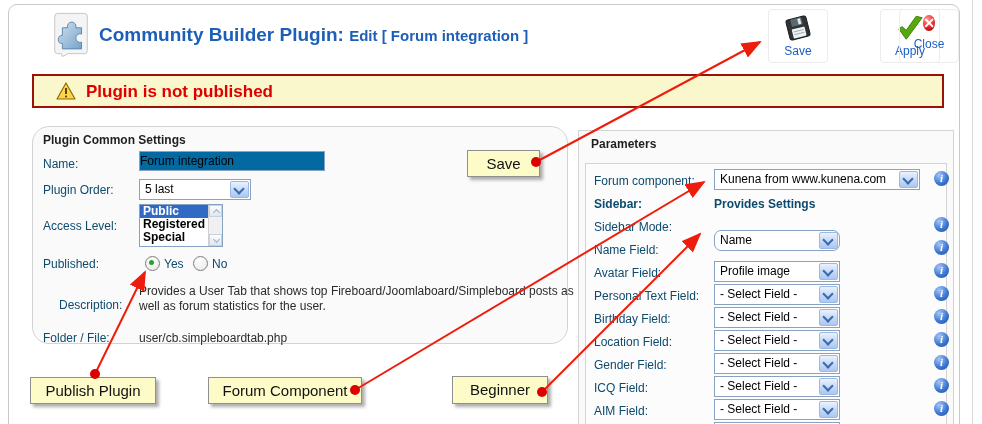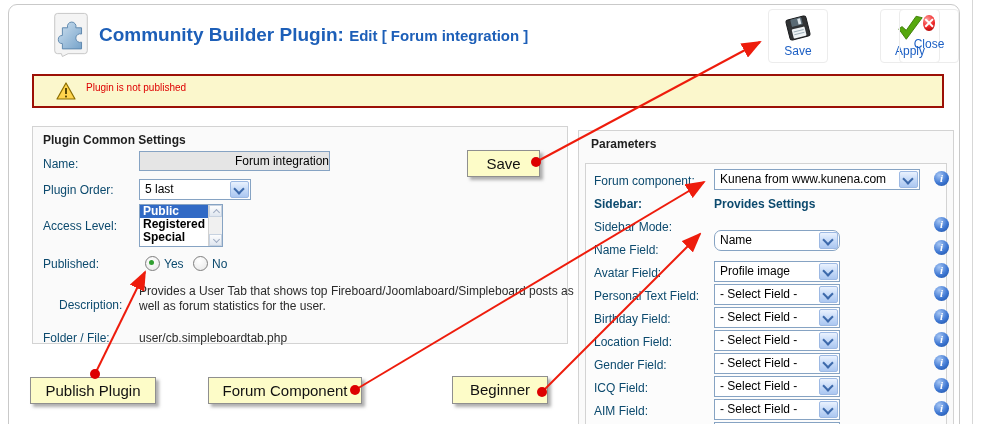--- a/index.html
+++ b/index.html
@@ -14,30 +14,30 @@
   .page-title{left:99px;top:24px;font-size:19px;font-weight:bold;color:#1d5fb8;white-space:nowrap;}
   .page-title .sub{font-size:15px;}
   .tbtn{width:58px;height:52px;border:1px solid #ececec;border-radius:4px;text-align:center;cursor:pointer;}
   .tbtn .ticon{display:block;margin:3px auto 0;width:30px;height:30px;}
   .tbtn .tlabel{display:block;margin-top:1px;font-size:12px;color:#1c5fc4;}
   .close-sphere{width:26px;height:26px;margin:5px auto 0;border-radius:50%;
       background:radial-gradient(circle at 35% 28%, #ff9d9d, #ee2222 55%, #9d0404 95%);
       color:#fff;font-weight:bold;font-size:14px;line-height:26px;text-align:center;}
   
   .warnbar{left:32px;top:74px;width:908px;height:30px;background:#fbf7cc;border:2px solid #9c1006;}
-  .warntext{position:absolute;left:52px;top:6px;font-size:10px;font-weight:normal;color:#de0000;}
+  .warntext{position:absolute;left:52px;top:6px;font-size:17px;font-weight:bold;color:#de0000;}
   
   .fieldset{background:#fafafa;border:1px solid #d3d3d3;}
   .fs-title{position:absolute;font-size:12px;font-weight:bold;color:#1f1f1f;white-space:nowrap;}
   .flabel{position:absolute;font-size:12px;color:#0c4a6e;white-space:nowrap;}
   .fvalue{position:absolute;font-size:12px;color:#2b2b2b;}
   .bold{font-weight:bold;}
   
-  .tinput{position:absolute;height:18px;background:#e5e5e5;border:1px solid #86a3c3;
-          font-size:12px;line-height:18px;padding-left:5px;color:#000;text-align:right;}
+  .tinput{position:absolute;height:18px;background:#0369a1;border:1px solid #86a3c3;
+          font-size:12px;line-height:18px;color:#000;}
   
   .xsel{position:absolute;height:19px;background:#fff;border:1px solid #86a3c3;cursor:pointer;}
   .xsel .txt{position:absolute;left:5px;top:2px;font-size:12px;color:#000;white-space:nowrap;}
   .xsel .btn{position:absolute;right:1px;top:1px;width:17px;height:15px;border-radius:2px;
        background:linear-gradient(180deg,#eaf2fe,#c7dbf8 50%,#abc7f1);border:1px solid #9db9e3;}
   .xsel .btn::after{content:"";position:absolute;left:4px;top:3px;width:6px;height:6px;
        border-right:2px solid #3c69ab;border-bottom:2px solid #3c69ab;transform:rotate(45deg);}
   
   .listbox{position:absolute;background:#fff;border:1px solid #86a3c3;}
   .lopt{height:13px;font-size:12px;line-height:13px;padding-left:3px;color:#000;cursor:pointer;white-space:nowrap;}
@@ -118,21 +118,21 @@
   <span class="abs" style="left:22px;top:6px;">
     <svg width="20" height="18" viewBox="0 0 20 18">
       <path d="M10 1 L19 17 H1 Z" fill="#ffd44d" stroke="#8a6d00" stroke-width="1.2" stroke-linejoin="round"></path>
       <rect x="9.1" y="6" width="1.8" height="6" fill="#4a3b00"></rect>
       <rect x="9.1" y="13.6" width="1.8" height="1.8" fill="#4a3b00"></rect>
     </svg>
   </span>
   <span class="warntext">Plugin is not published</span>
 </div>
 
-<div class="abs fieldset" style="left:32px;top:126px;width:534px;height:216px;">
+<div class="abs fieldset" style="left:32px;top:126px;width:534px;height:216px;border-radius:17px;">
   <span class="fs-title" style="left:10px;top:6px;">Plugin Common Settings</span>
 
   <span class="flabel" style="left:10px;top:30px;">Name:</span>
   <div class="tinput" style="left:106px;top:24px;width:184px;">Forum integration</div>
 
   <span class="flabel" style="left:10px;top:56px;">Plugin Order:</span>
   <div class="xsel" style="left:106px;top:52px;width:110px;">
     <span class="txt">5 last</span>
     <span class="btn"></span>
   </div>

